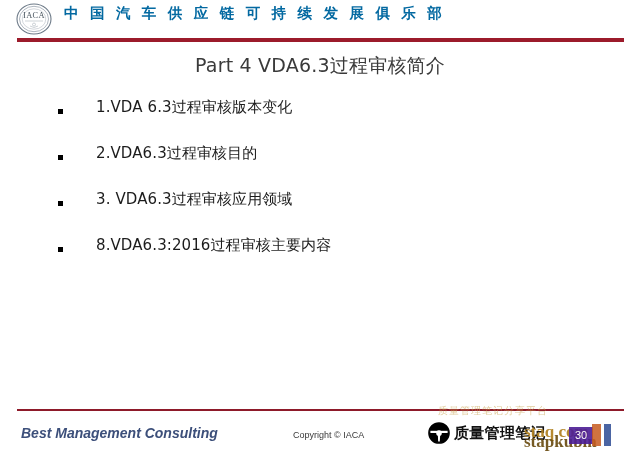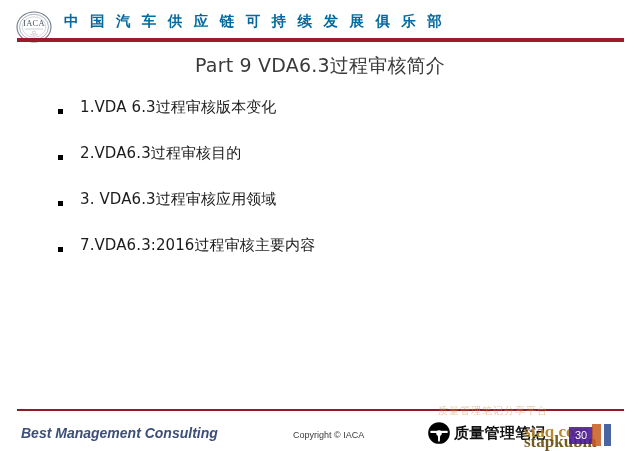--- a/index.html
+++ b/index.html
@@ -13,21 +13,21 @@
     height: 451px;
     background: #ffffff;
     overflow: hidden;
     font-family: "Liberation Sans", "DejaVu Sans", sans-serif;
   }
 
   
   #header {
     position: absolute;
     left: 0;
-    top: 8px;
+    top: 0;
     width: 640px;
     height: 44px;
   }
   .logo-seal {
     position: absolute;
     left: 14px;
     top: 3px;
     width: 40px;
     height: 32px;
   }
@@ -92,21 +92,21 @@
   .bullet-marker {
     position: absolute;
     left: 0px;
     top: 11px;
     width: 5px;
     height: 5px;
     background: #000000;
   }
   .bullet-text {
     position: absolute;
-    left: 22px;
+    left: 38px;
     top: 0px;
     font-size: 15px;
     color: #1c1c1c;
     white-space: nowrap;
     font-family: "DejaVu Sans", "Liberation Sans", sans-serif;
     letter-spacing: 0.1px;
   }
 
   
   #footer-rule {
@@ -230,42 +230,42 @@
         <circle cx="20" cy="21.5" r="1.5" fill="none" stroke="#9aa4ae" stroke-width="0.5"></circle>
       </svg>
     </span>
 
     <div class="header-cn">中 国 汽 车 供 应 链 可 持 续 发 展 俱 乐 部</div>
 
   </div>
 
   <div id="header-rule"></div>
 
-  <div id="slide-title">Part 9 VDA6.3过程审核简介</div>
+  <div id="slide-title">Part 4 VDA6.3过程审核简介</div>
 
   <div id="bullet-list">
 
     <div class="bullet-row">
       <span class="bullet-marker"></span>
       <span class="bullet-text">1.VDA 6.3过程审核版本变化</span>
     </div>
 
     <div class="bullet-row">
       <span class="bullet-marker"></span>
       <span class="bullet-text">2.VDA6.3过程审核目的</span>
     </div>
 
     <div class="bullet-row">
       <span class="bullet-marker"></span>
       <span class="bullet-text">3. VDA6.3过程审核应用领域</span>
     </div>
 
     <div class="bullet-row">
       <span class="bullet-marker"></span>
-      <span class="bullet-text">7.VDA6.3:2016过程审核主要内容</span>
+      <span class="bullet-text">8.VDA6.3:2016过程审核主要内容</span>
     </div>
 
   </div>
 
   <div id="footer-rule"></div>
 
   <div id="footer-brand">Best Management Consulting</div>
 
   <div id="footer-copyright">Copyright © IACA</div>
 

